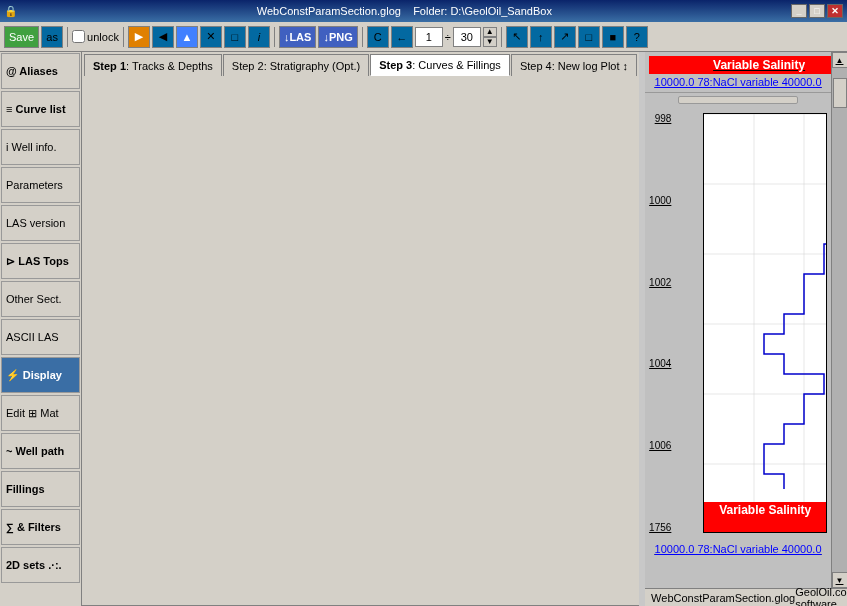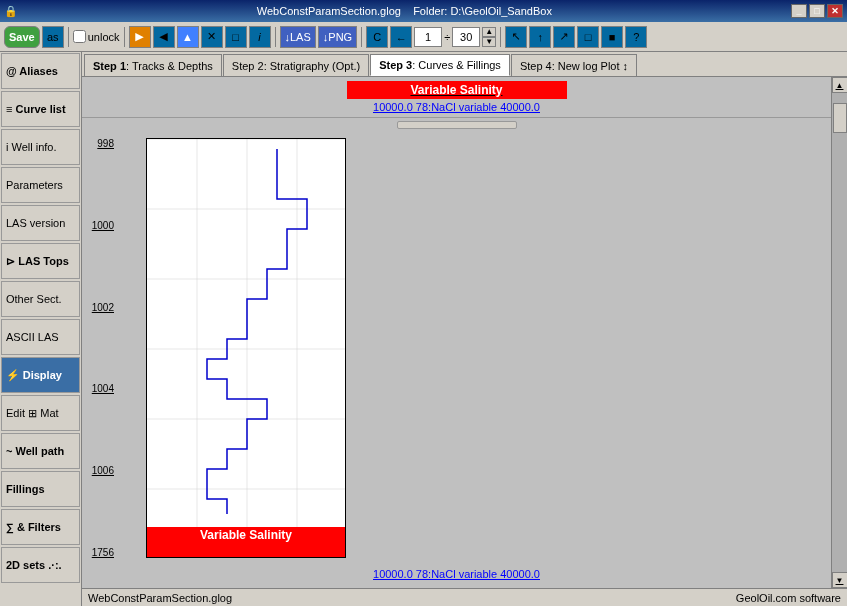--- a/index.html
+++ b/index.html
@@ -37,22 +37,22 @@
       height: 30px;
     }
     .tb-btn {
       height: 22px; min-width: 22px; padding: 0 4px;
       background: #0369a1;
       border: 1px solid #808080;
       font-size: 11px;
       cursor: pointer;
       display: flex; align-items: center; justify-content: center;
     }
-    .tb-btn.green { background: #40a040; color: white; font-weight: bold; border-radius: 6px; }
-    .tb-btn.blue { background: #4060c0; color: white; font-weight: normal; }
+    .tb-btn.green { background: #40a040; color: white; font-weight: normal; }
+    .tb-btn.blue { background: #4060c0; color: white; font-weight: bold; }
     .tb-separator { width: 1px; height: 20px; background: #808080; margin: 0 2px; }
     .tb-input {
       width: 28px; height: 20px; border: 1px solid #808080;
       background: white; text-align: center; font-size: 11px;
     }
     .tb-spin-btn {
       width: 14px; height: 10px; background: #d4d0c8;
       border: 1px solid #808080; font-size: 8px; cursor: pointer;
       display: flex; align-items: center; justify-content: center;
     }
@@ -85,23 +85,24 @@
       text-align: left;
       display: flex; align-items: center;
     }
     .sidebar-btn.active { background: #3a6ea5; color: white; font-weight: bold; }
     .sidebar-btn.bold { font-weight: bold; }
 
     
     .content {
       flex: 1;
       display: flex;
-      flex-direction: column;
+      flex-direction: row;
       background: #c8c8c8;
       overflow: hidden;
+      gap: 6px;
     }
 
     
     .tabs {
       display: flex;
       background: #d4d0c8;
       border-bottom: 1px solid #808080;
       padding: 2px 2px 0;
       gap: 1px;
     }

